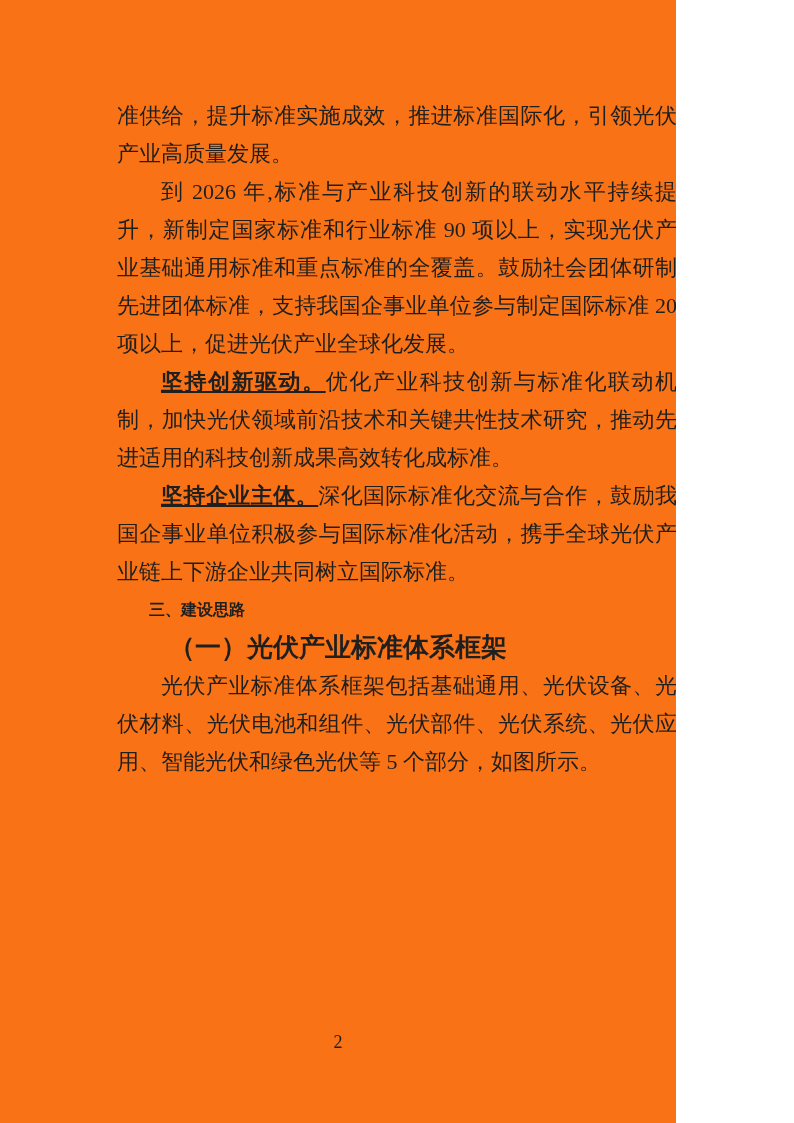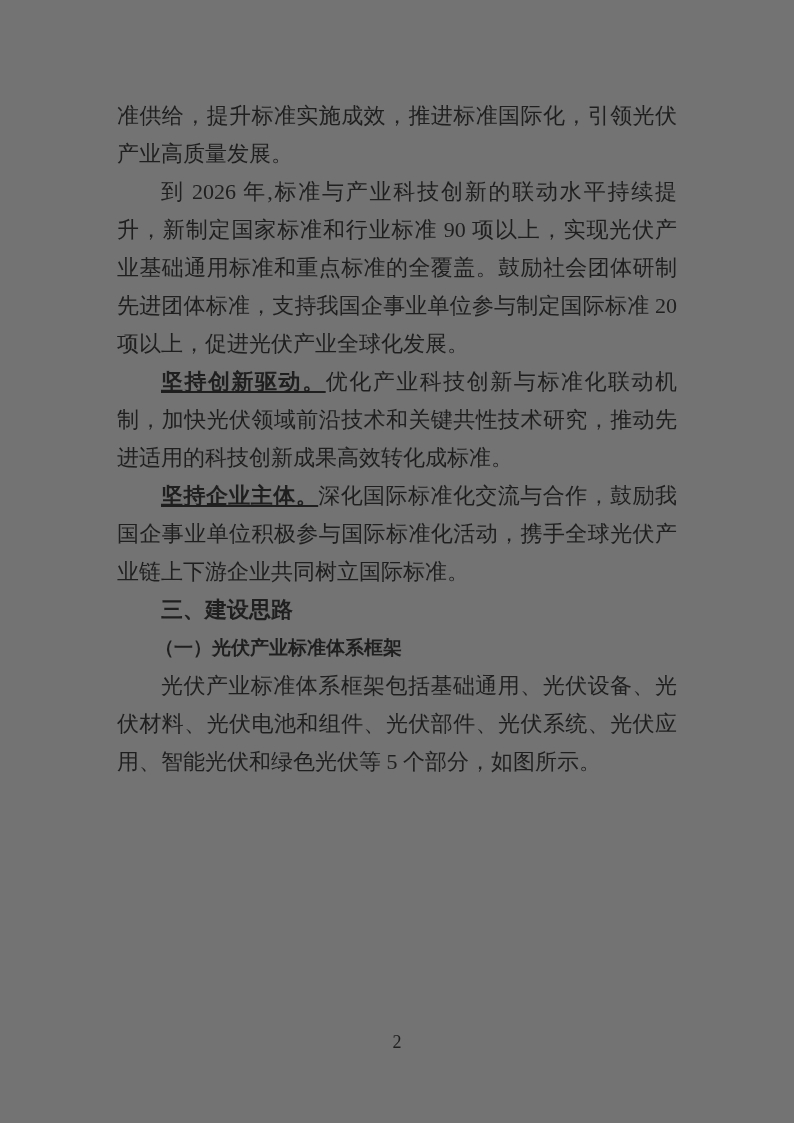--- a/index.html
+++ b/index.html
@@ -2,23 +2,23 @@
 <html><head>
 <meta charset="utf-8">
 <style>
   html, body {
     margin: 0;
     padding: 0;
     background: #ffffff;
   }
   .page {
     position: relative;
-    width: 794px;
+    width: 676px;
     height: 1123px;
-    background: #737373;
+    background: #f97316;
     overflow: hidden;
     font-family: "Liberation Serif", "DejaVu Serif", serif;
     color: #1f1f1f;
   }
   .content {
     position: absolute;
     left: 117px;
     top: 97px;
     width: 560px;
     font-size: 22px;
@@ -33,29 +33,29 @@
     text-indent: 2em;
   }
   .lead {
     font-weight: bold;
     text-decoration: underline;
   }
   .h1 {
     margin: 0;
     font-family: "Liberation Sans", "DejaVu Sans", sans-serif;
     font-weight: bold;
-    font-size: 22px;
+    font-size: 16px;
     line-height: 38px;
     text-indent: 2em;
   }
   .h2 {
     margin: 0;
     font-family: "Liberation Serif", "DejaVu Serif", serif;
     font-weight: bold;
-    font-size: 19px;
+    font-size: 26px;
     line-height: 38px;
     text-indent: 2em;
   }
   .page-number {
     position: absolute;
     left: 0;
     right: 0;
     top: 1031px;
     text-align: center;
     font-size: 18px;

